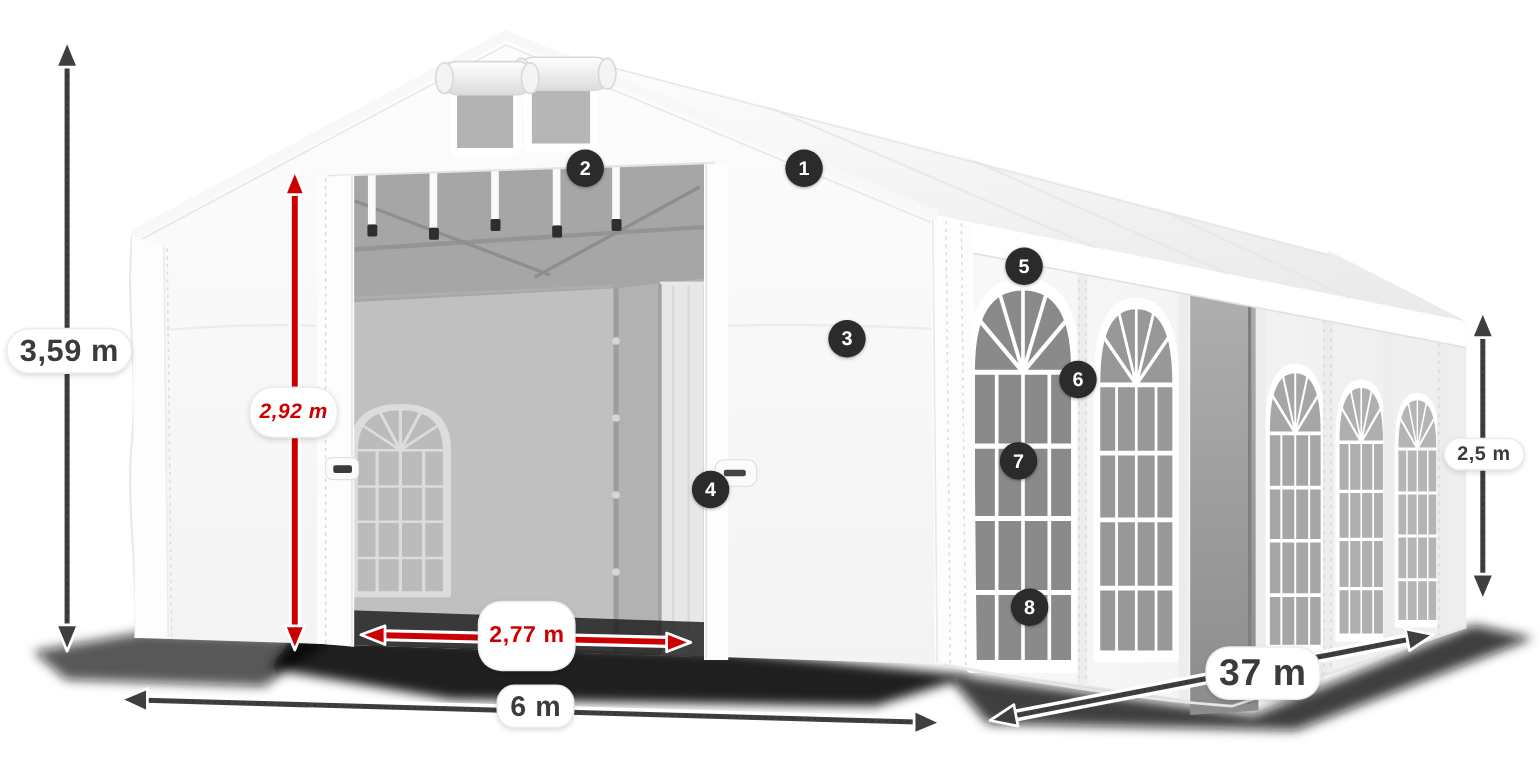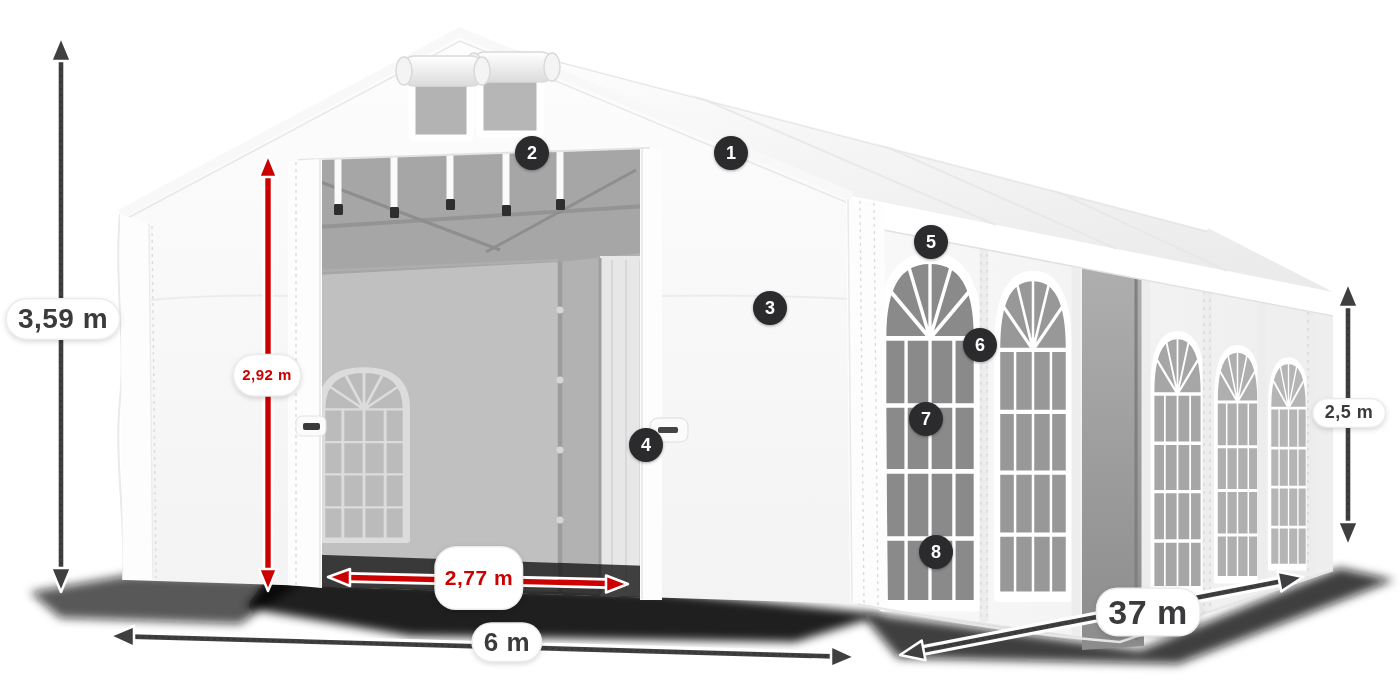--- a/index.html
+++ b/index.html
@@ -254,23 +254,23 @@
   <g>
     <line class="arr-case" x1="1348" y1="305" x2="1348" y2="524"></line>
     <line class="arr-dark" x1="1348" y1="305" x2="1348" y2="524"></line>
     <line class="arr-dot" x1="1348" y1="308" x2="1348" y2="520"></line>
     <path class="head-dark" d="M1348,283 L1338,307 L1358,307 Z"></path>
     <path class="head-dark" d="M1348,546 L1338,522 L1358,522 Z"></path>
   </g>
 </svg>
 
 <div class="dim-label" style="left:63px;top:319px;font-size:28px;">3,59 m</div>
-<div class="dim-label red" style="left:267px;top:375px;font-size:15px;padding:11px 8px;">2,92 m</div>
+<div class="dim-label red" style="left:267px;top:375px;font-size:19px;padding:11px 8px;font-style:italic;">2,92 m</div>
 <div class="dim-label red" style="left:479px;top:578px;font-size:21px;padding:18px 9px;">2,77 m</div>
-<div class="dim-label" style="left:507px;top:642px;font-size:26px;">6 m</div>
+<div class="dim-label" style="left:487px;top:642px;font-size:26px;border-radius:15px;">6 m</div>
 <div class="dim-label" style="left:1148px;top:612px;font-size:34px;">37 m</div>
 <div class="dim-label" style="left:1349px;top:413px;font-size:18px;">2,5 m</div>
 
 <div class="badge" style="left:731px;top:153px;">1</div>
 <div class="badge" style="left:532px;top:153px;">2</div>
 <div class="badge" style="left:770px;top:308px;">3</div>
 <div class="badge" style="left:646px;top:445px;">4</div>
 <div class="badge" style="left:931px;top:242px;">5</div>
 <div class="badge" style="left:980px;top:345px;">6</div>
 <div class="badge" style="left:926px;top:419px;">7</div>

